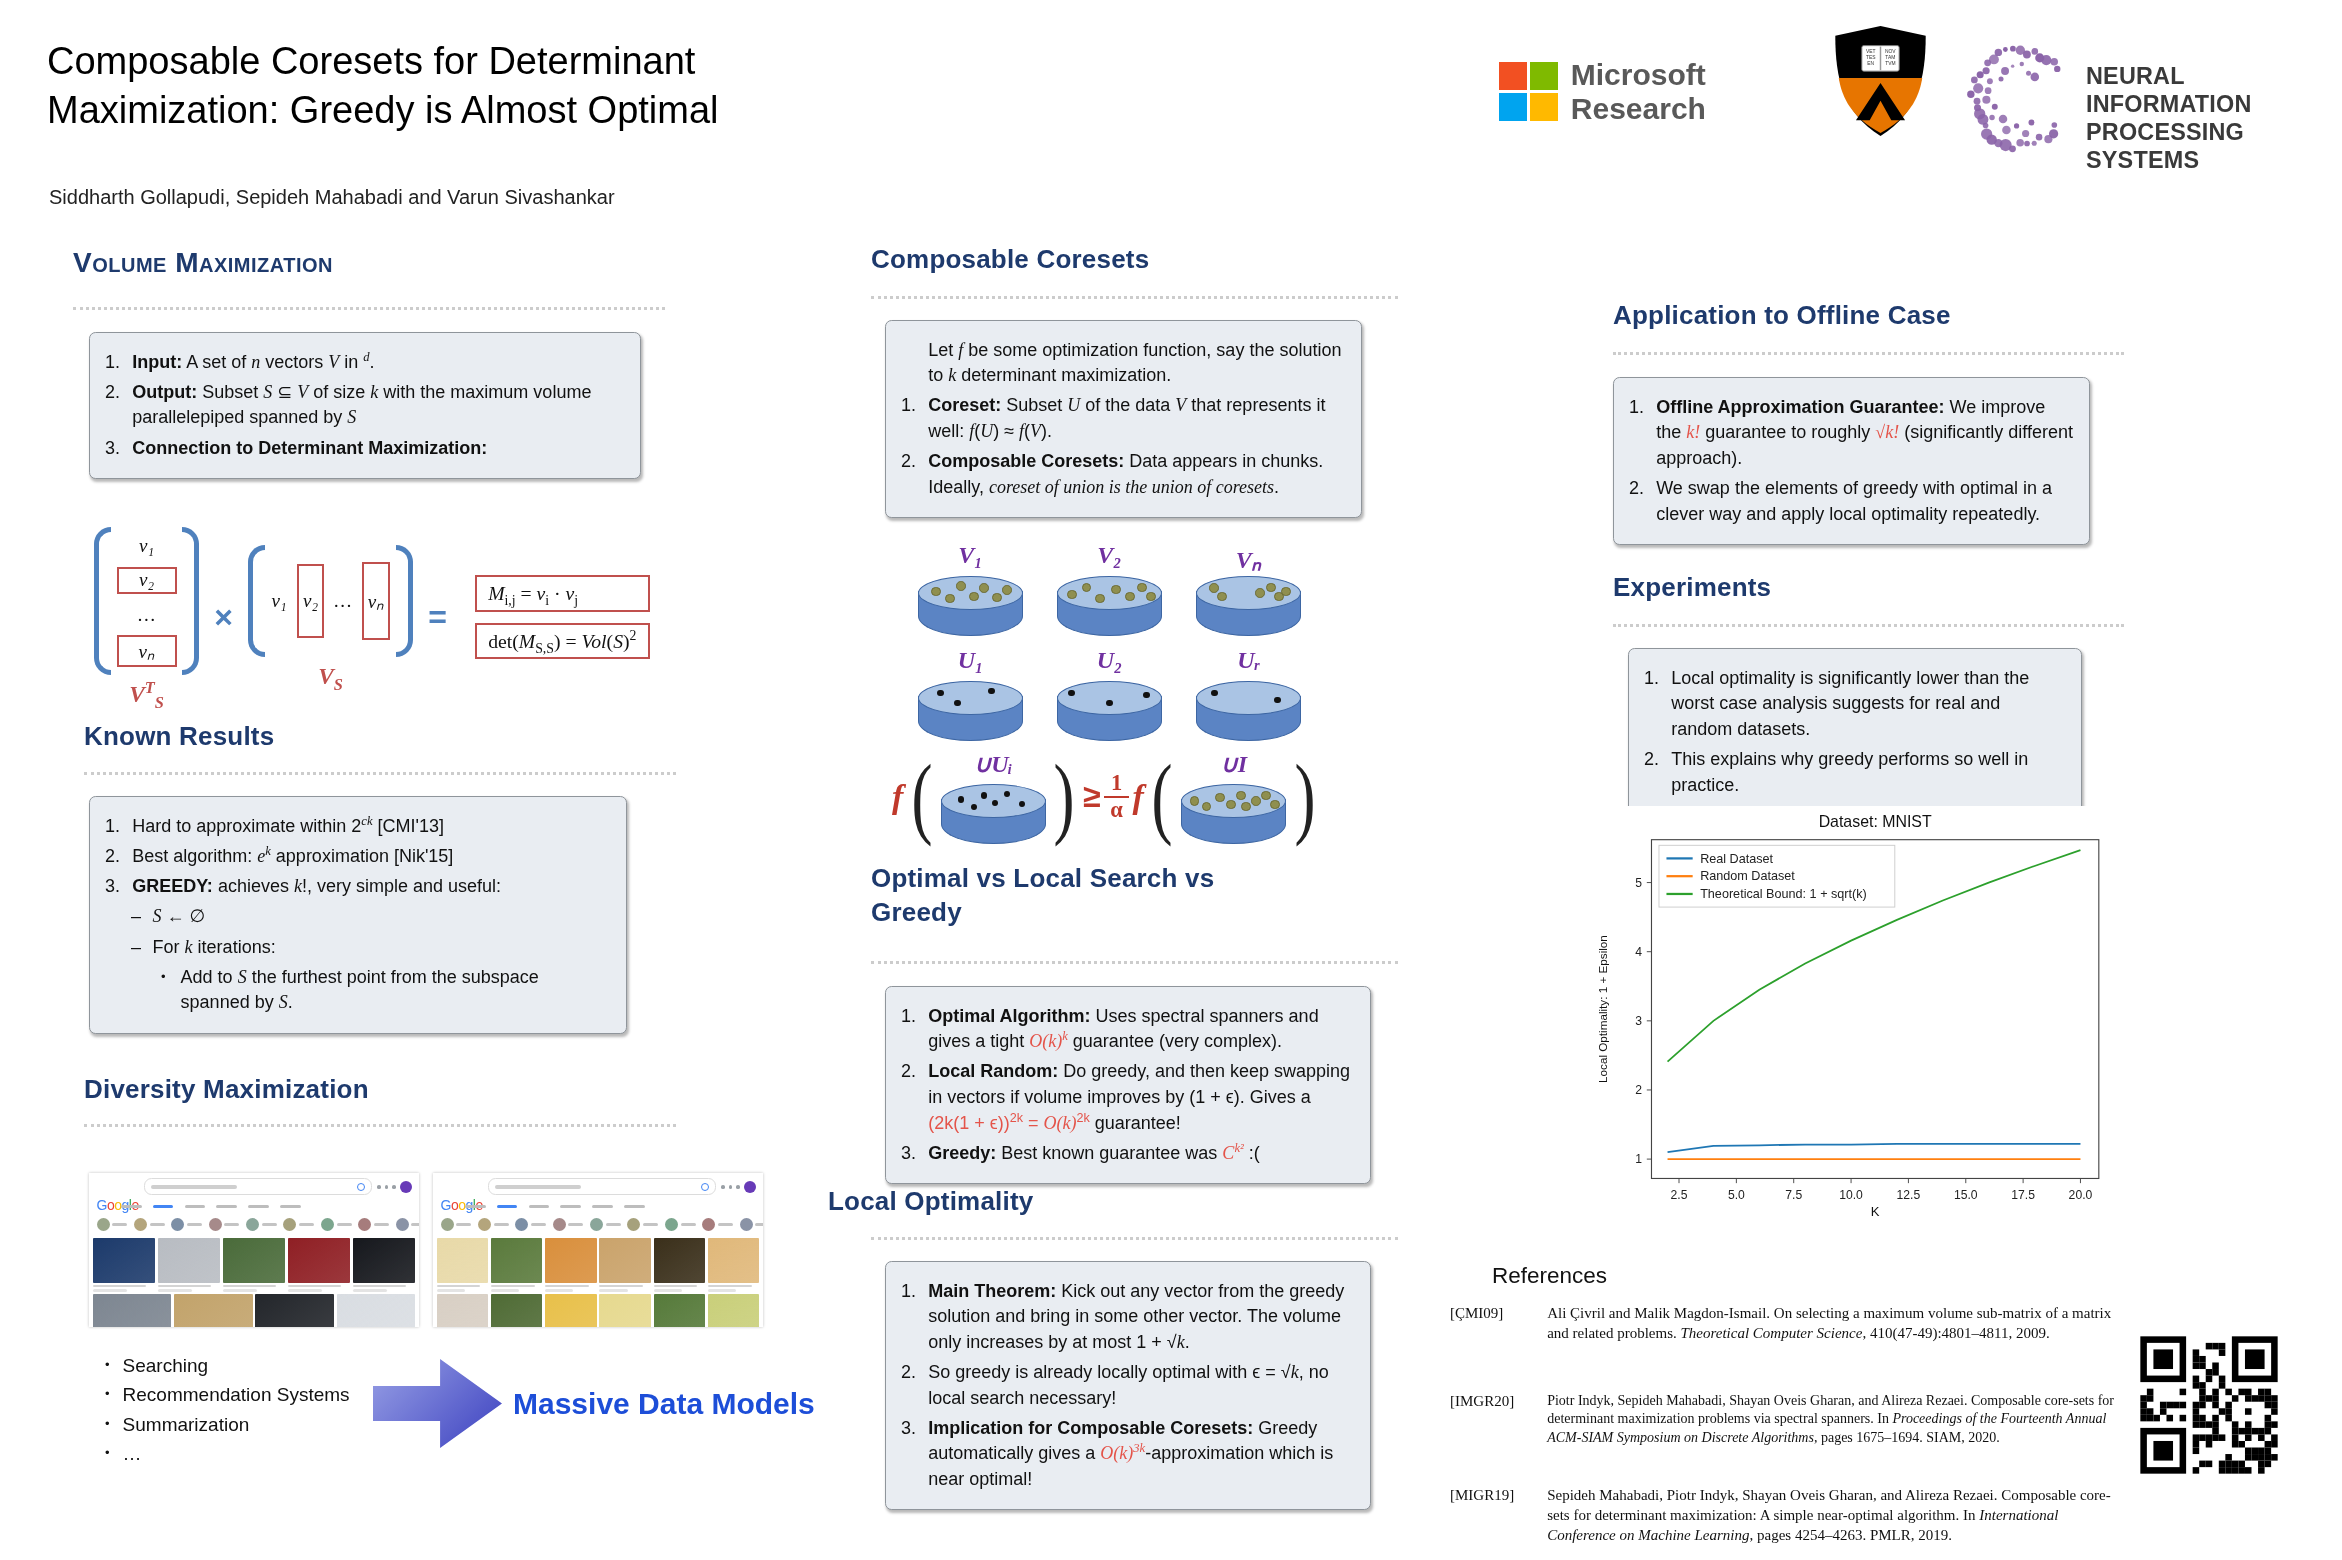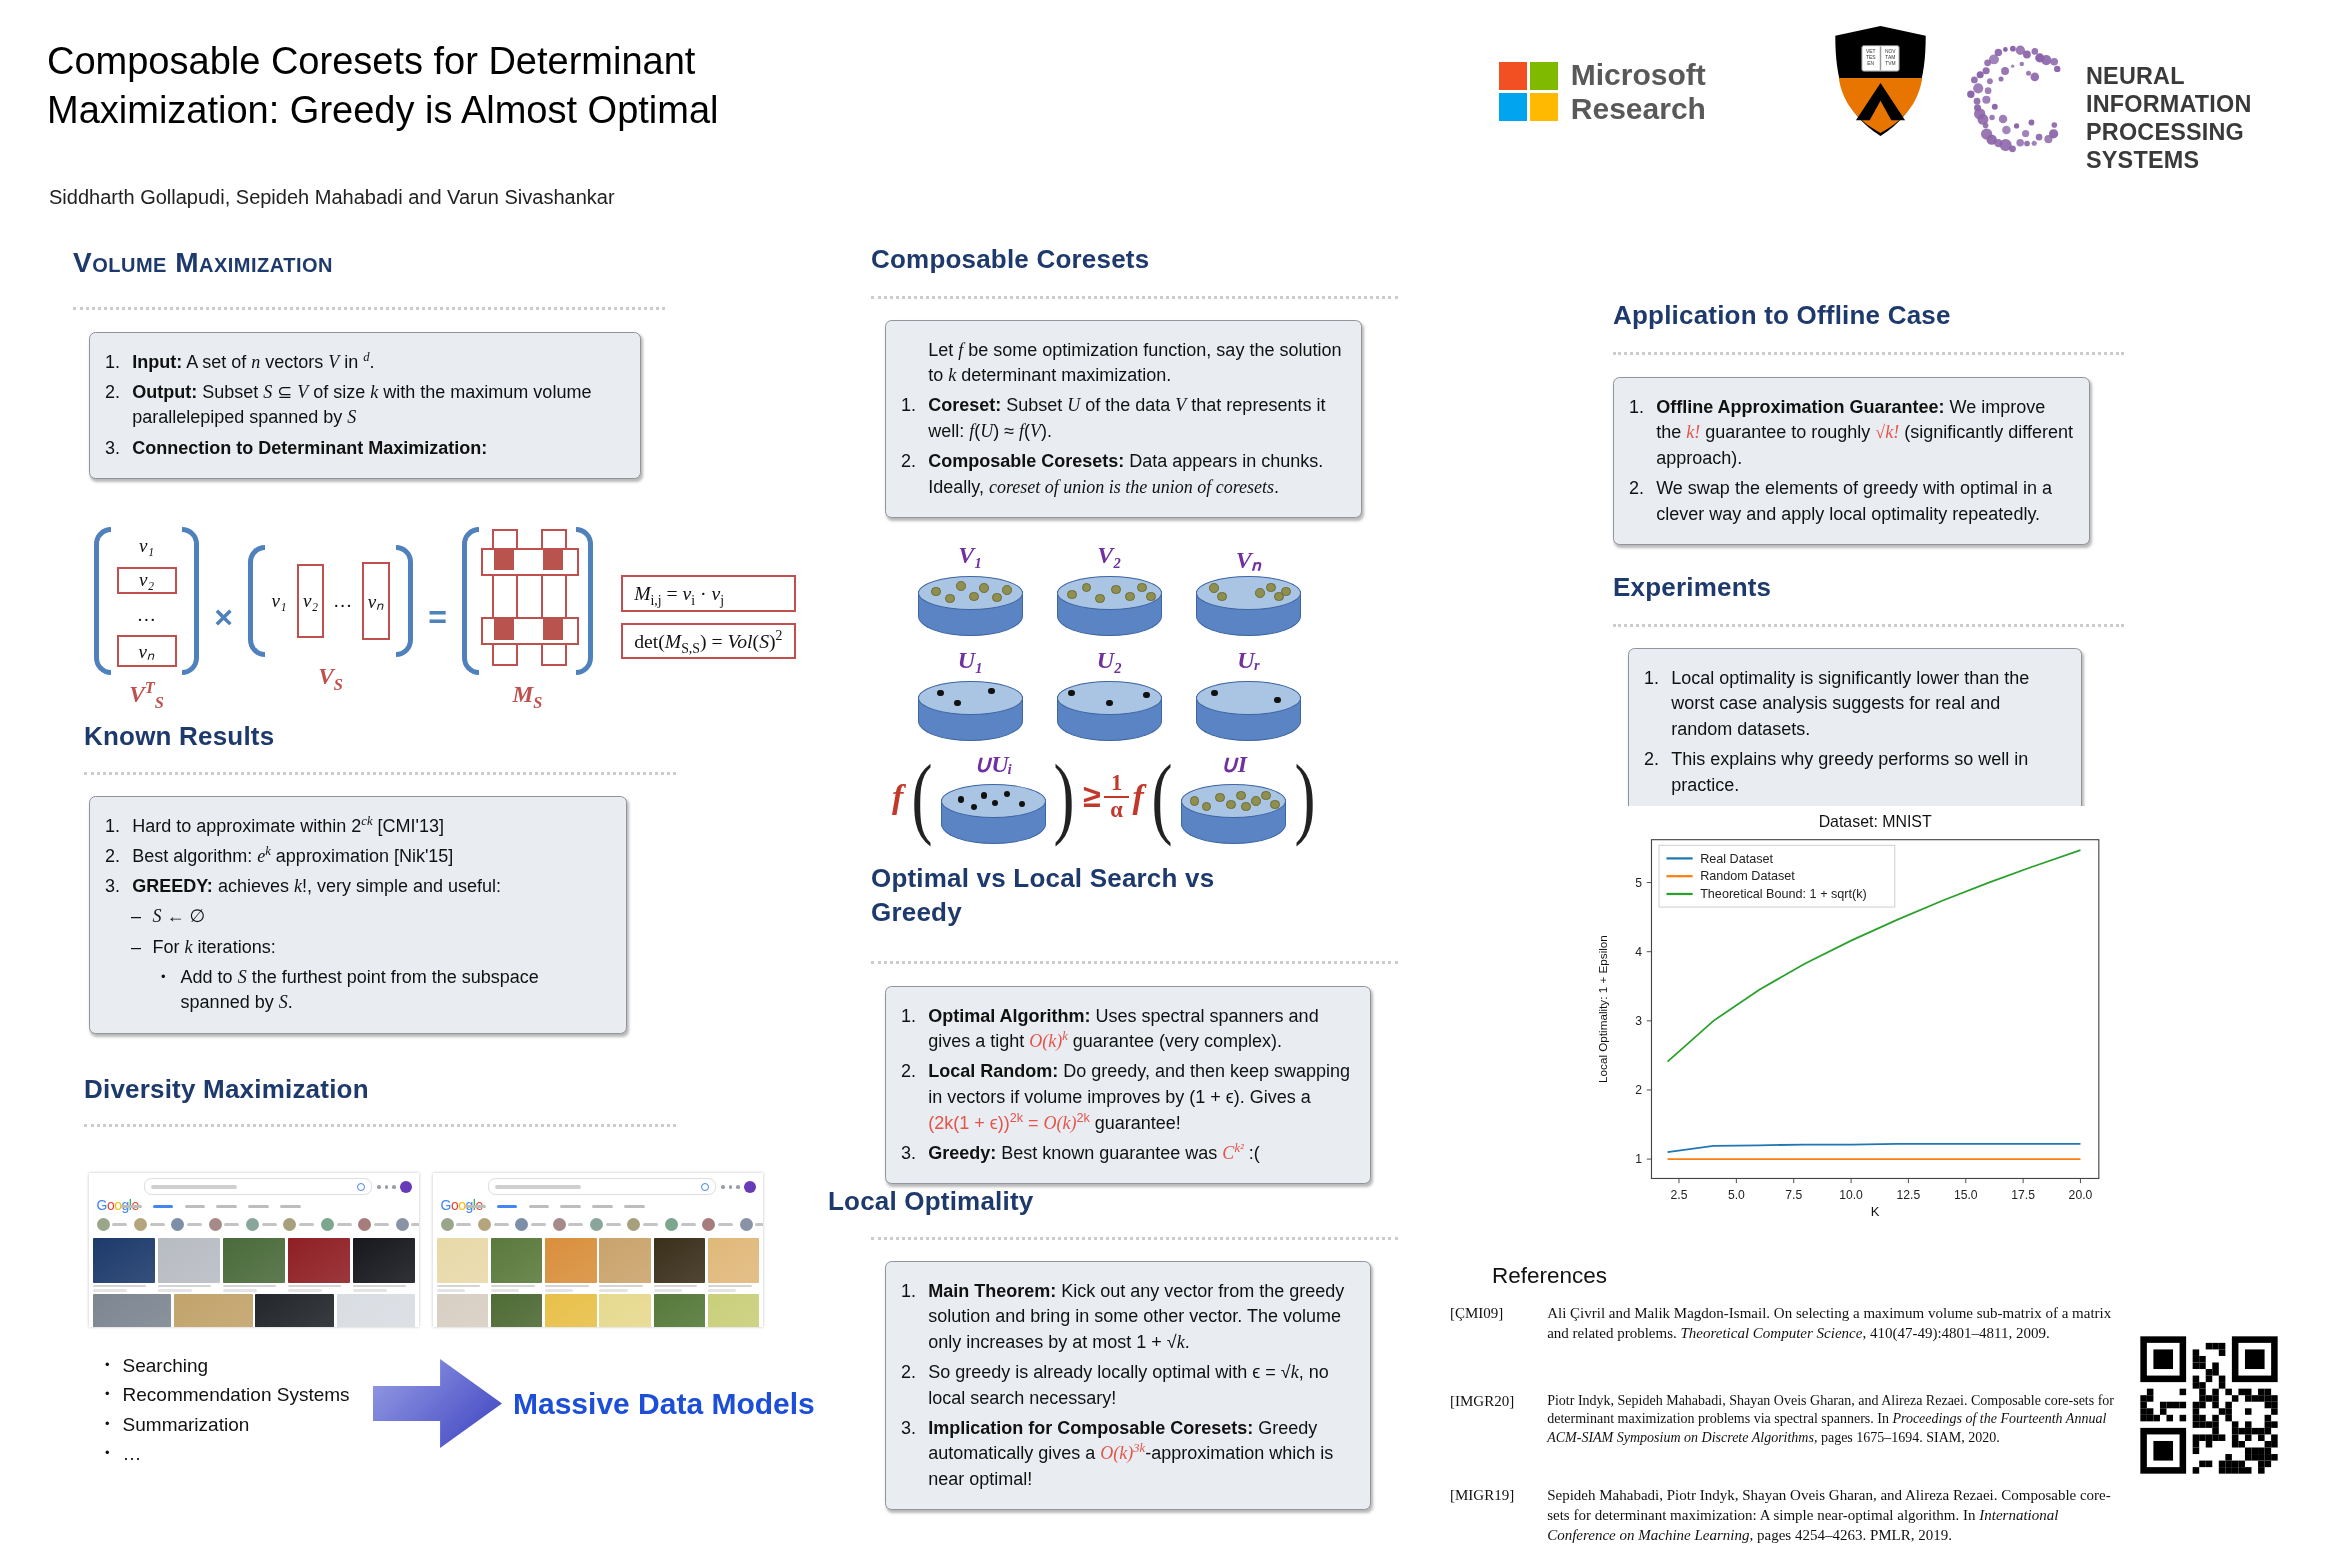--- a/index.html
+++ b/index.html
@@ -238,37 +238,20 @@
           <span>v₁</span>
           <span class="redboxtall">v₂</span>
           <span>…</span>
           <span class="redboxtall">vₙ</span>
         </div>
         <div class="rbr"></div>
       </div>
       <div class="mlabel"><span>V</span><sub>S</sub></div>
     </div>
     <div class="mop">=</div>
-    <div class="mcolwrap">
-      <div class="matrix" style="height:148px;">
-        <div class="lbr"></div>
-        <div class="mspat">
-          <div class="vband" style="left:13px;top:1.9px;width:22.5px;height:133px;"></div>
-          <div class="vband" style="left:62px;top:1.9px;width:22.5px;height:133px;"></div>
-          <div class="vband" style="left:1.9px;top:20.6px;width:94px;height:24px;"></div>
-          <div class="vband" style="left:1.9px;top:90px;width:94px;height:24px;"></div>
-          <div class="fillsq" style="left:15px;top:22.5px;width:19.7px;height:20.6px;"></div>
-          <div class="fillsq" style="left:64px;top:22.5px;width:19.7px;height:20.6px;"></div>
-          <div class="fillsq" style="left:15px;top:92px;width:19.7px;height:20.6px;"></div>
-          <div class="fillsq" style="left:64px;top:92px;width:19.7px;height:20.6px;"></div>
-        </div>
-        <div class="rbr"></div>
-      </div>
-      <div class="mlabel"><span>M</span><sub>S</sub></div>
-    </div>
     <div style="display:flex;flex-direction:column;gap:11.2px;margin-left:13px;">
       <div class="fbox"><span class="ri">M</span><sub>i,j</sub><span> = </span><span class="ri">v</span><sub>i</sub><span> · </span><span class="ri">v</span><sub>j</sub></div>
       <div class="fbox"><span>det(</span><span class="ri">M</span><sub>S,S</sub><span>) = </span><span class="ri">Vol</span><span>(</span><span class="ri">S</span><span>)</span><sup>2</sup></div>
     </div>
   </div>
 
   <div class="abs head" style="left:84px;top:721px;">Known Results</div>
   <div class="abs dotline" style="left:84px;top:772px;width:592px;"></div>
   <div class="abs pbox" style="left:89px;top:796px;width:506px;">
       <div class="li">

